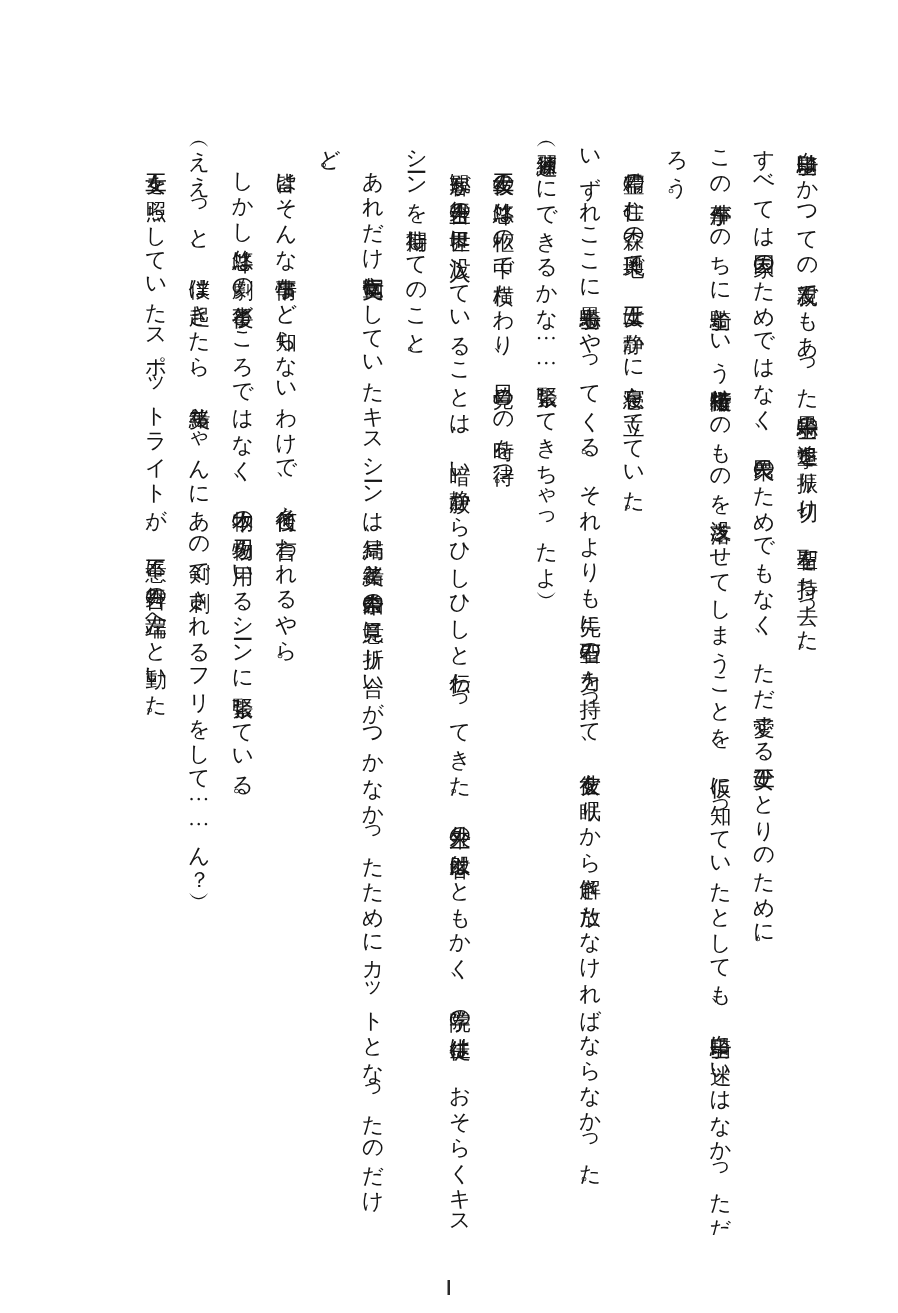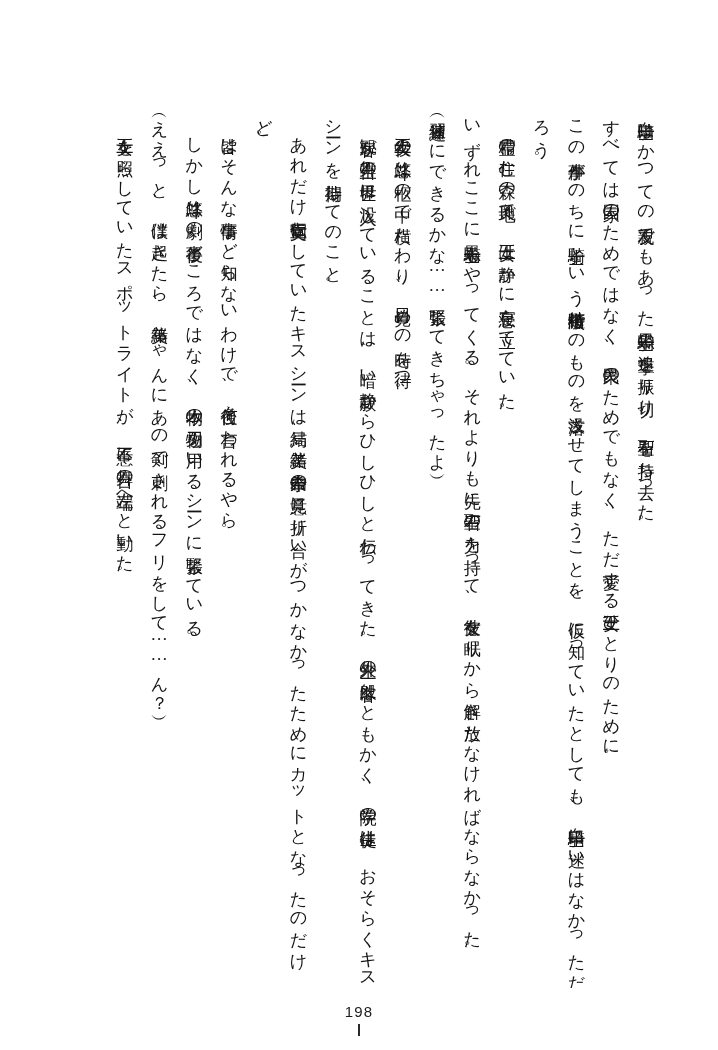--- a/index.html
+++ b/index.html
@@ -90,16 +90,15 @@
     <p class="noindent">（練習通りにできるかな……緊張してきちゃったよ）</p>
     <p>王女役の悠斗は柩の中で横たわり、目覚めの時を待つ。</p>
     <p>観客が舞台上の世界に没入していることは、暗い静寂からひしひしと伝わってきた。外来の一般客はともかく、学院の生徒は、おそらくキスシーンを期待してのこと。</p>
     <p>あれだけ宣伝文句にしていたキスシーンは結局、美緒と由希奈の意見に折り合いがつかなかったためにカットとなったのだけど。</p>
     <p>皆はそんな事情など知らないわけで、後々何と言われるやら。</p>
     <p>しかし悠斗は劇の事後どころではなく、本物の刃物を用いるシーンに緊張している。</p>
     <p class="noindent">（ええっと、僕は起きたら、美緒ちゃんにあの剣で刺されるフリをして……ん？）</p>
     <p>王女を照らしていたスポットライトが、不意に舞台の左端へと動いた。</p>
   </div>
 
-  <div id="page-number">198</div>
   <div id="folio-tick"></div>
 
 </div>
 
 </body></html>

